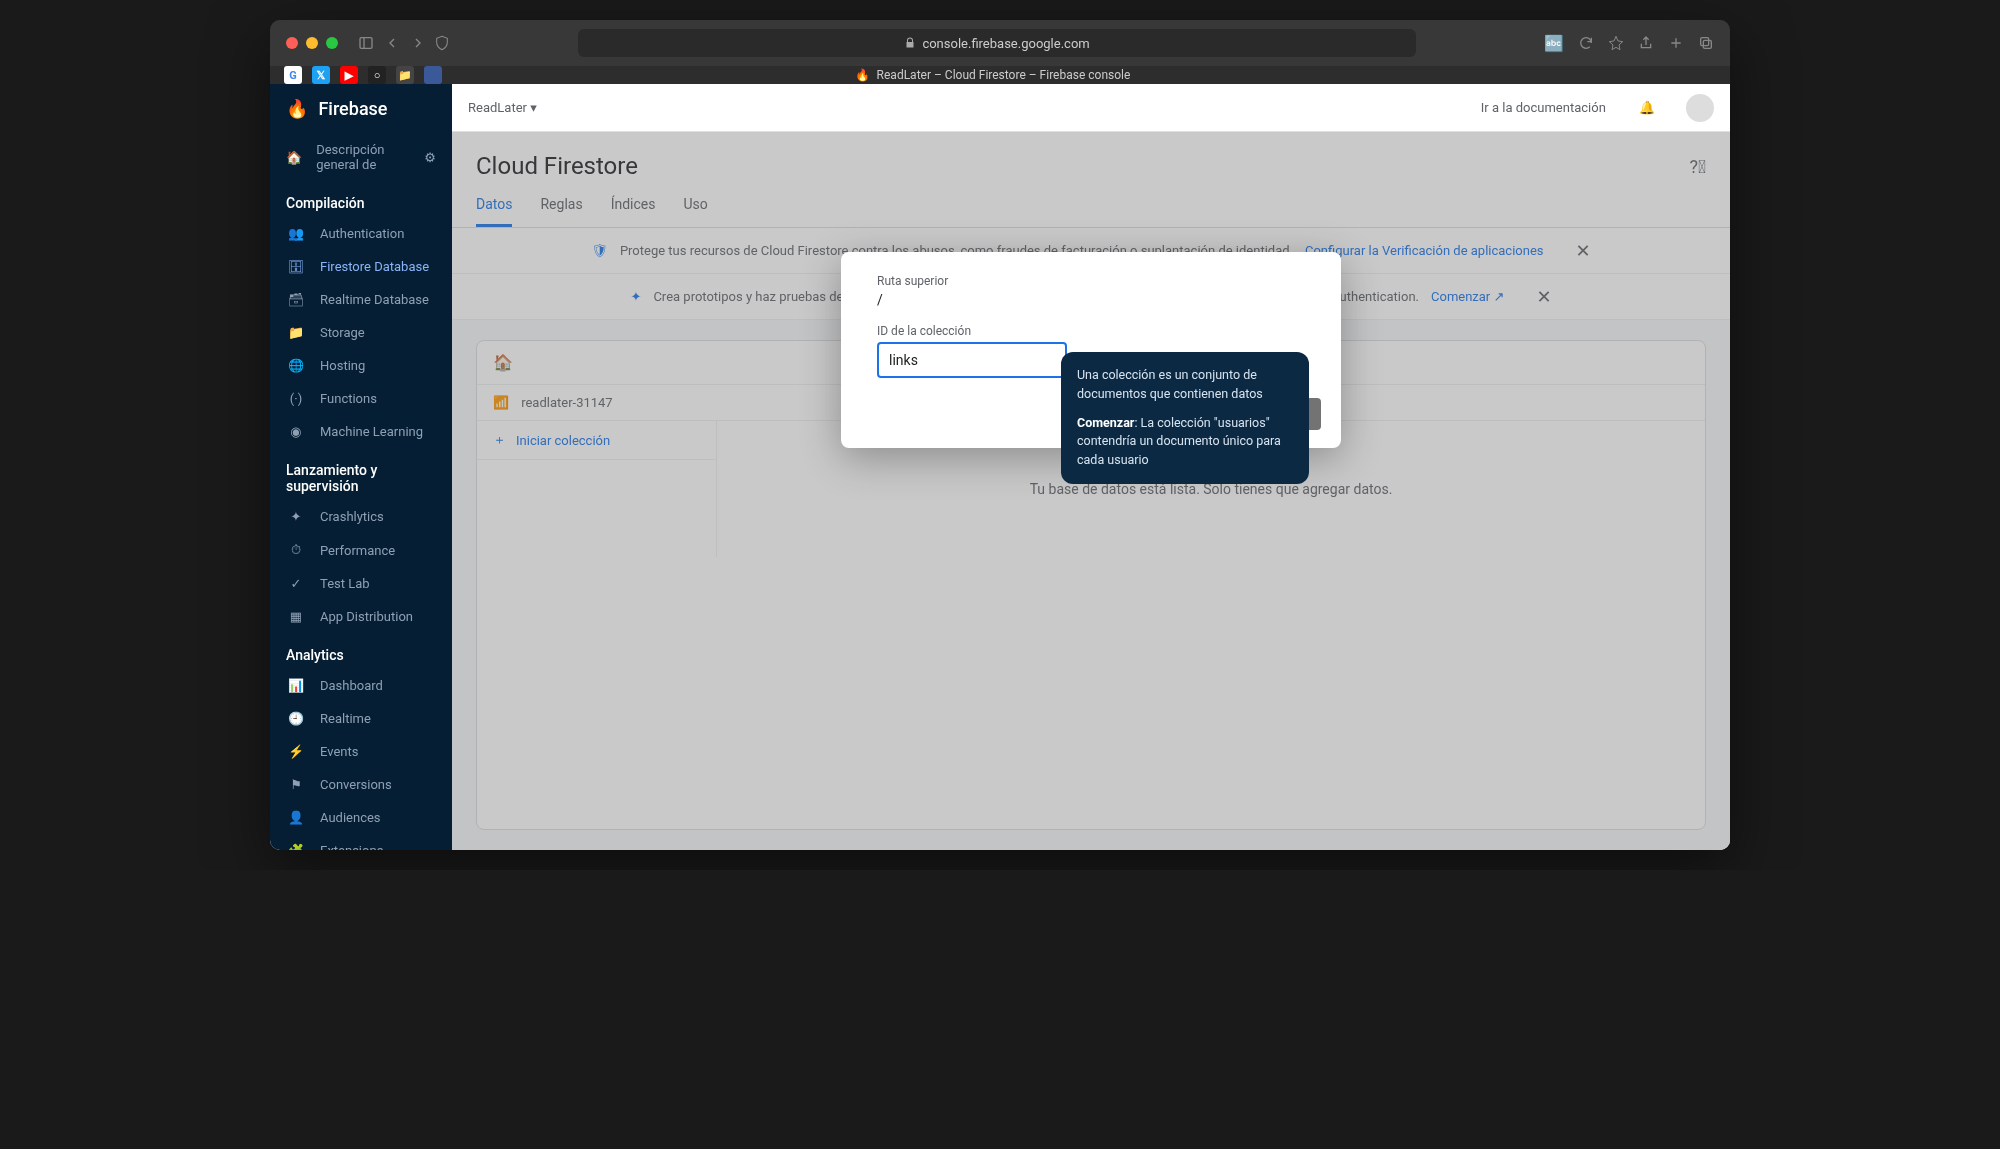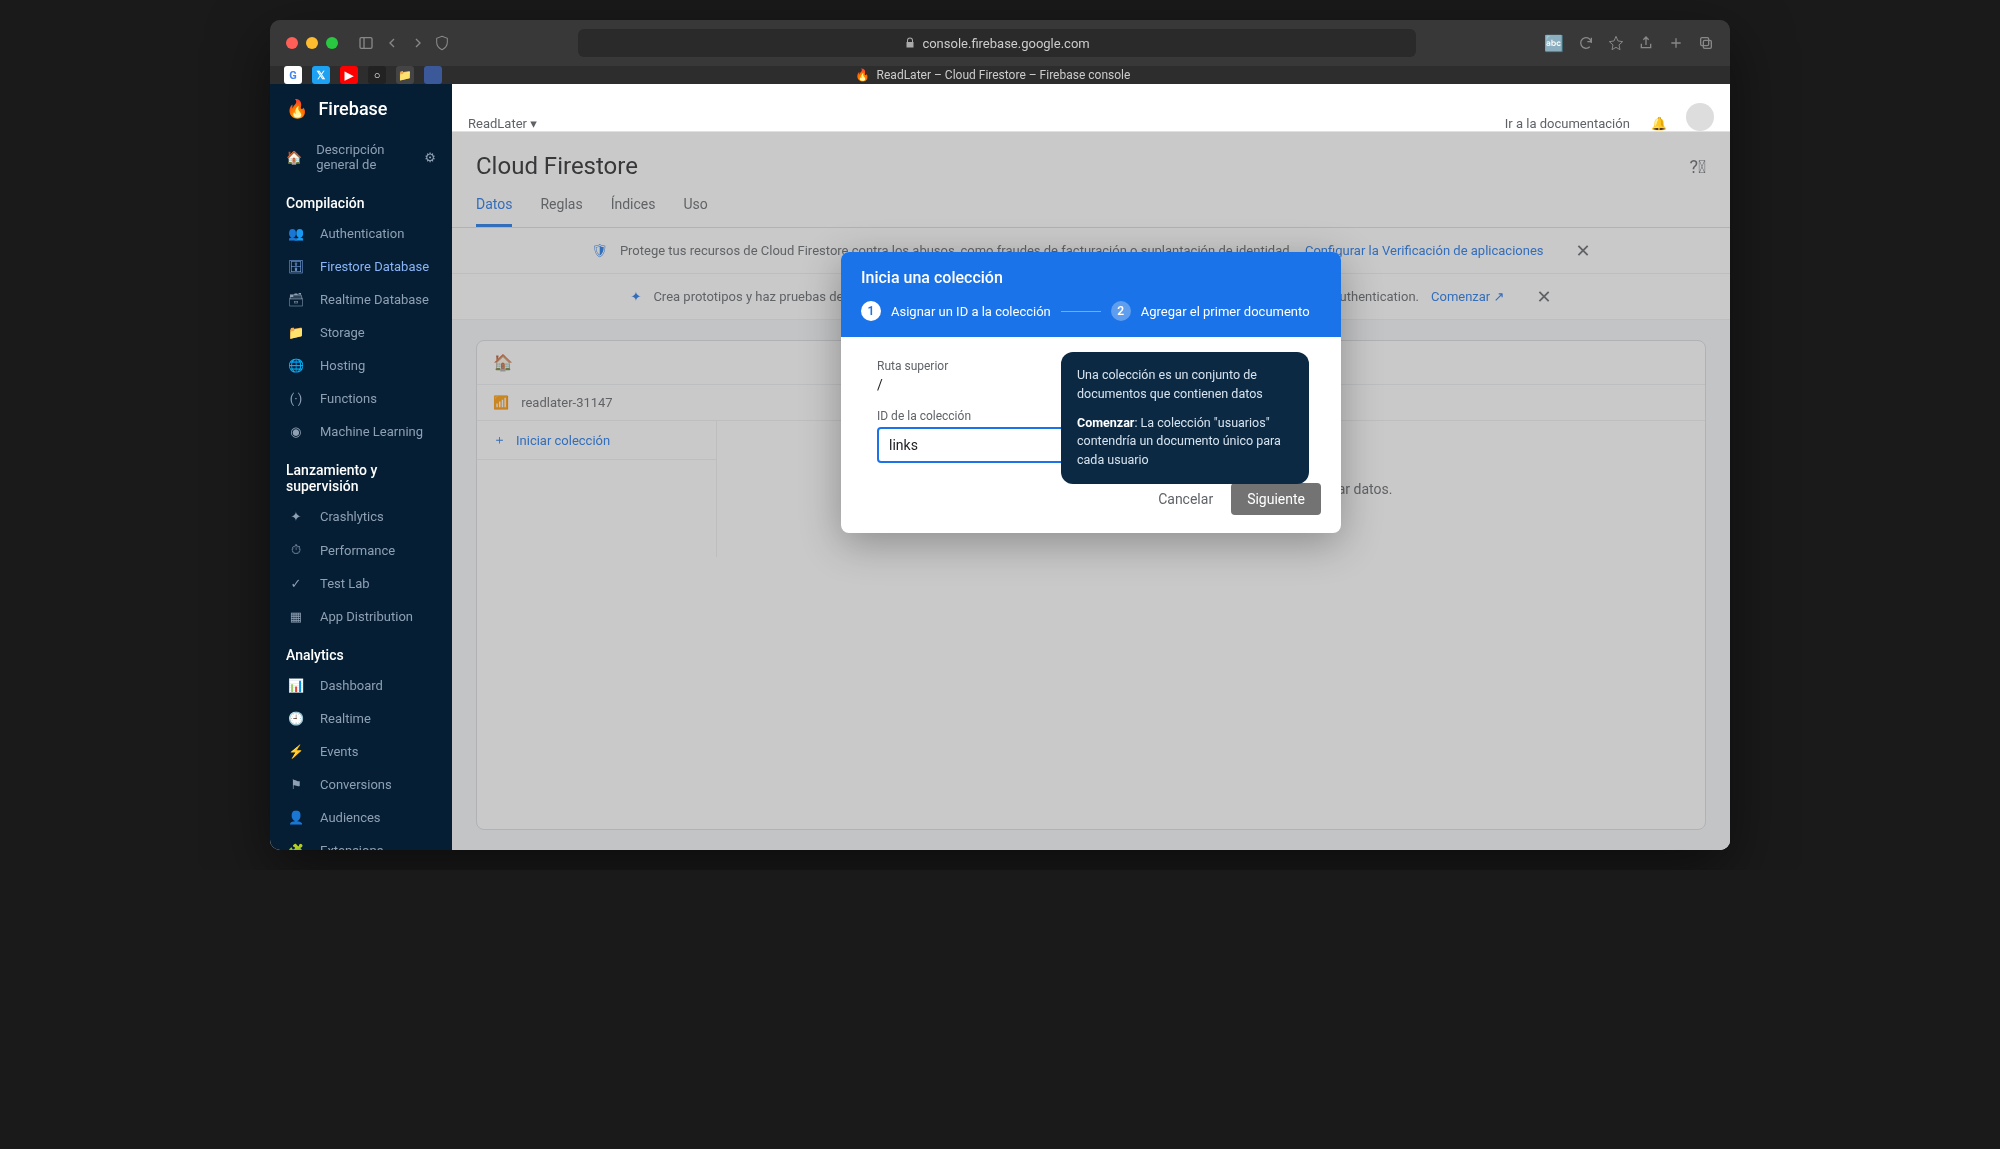--- a/index.html
+++ b/index.html
@@ -20,21 +20,21 @@
 .app{flex:1;display:flex;background:#eceff1;position:relative}
 .sidebar{width:182px;background:#051e34;color:#8fa0b3;display:flex;flex-direction:column;font-size:13px}
 .brand{display:flex;align-items:center;gap:10px;padding:14px 16px;color:#fff;font-size:18px;font-weight:500}
 .sb-item{display:flex;align-items:center;gap:14px;padding:9px 16px;cursor:pointer;font-size:13px}
 .sb-item.top{justify-content:space-between}
 .sb-item.active{color:#8ab4f8}
 .sb-ic{width:20px;display:flex;justify-content:center}
 .sb-section{padding:14px 16px 6px;color:#fff;font-weight:500;font-size:14px}
 .spark{margin-top:auto;padding:14px 16px;display:flex;justify-content:space-between;align-items:center}
 .main{flex:1;display:flex;flex-direction:column;background:#f6f7f9}
-.topbar{height:48px;background:#fff;display:flex;align-items:flex-end;padding:0 16px;color:#5f6368;font-size:13px;gap:8px;border-bottom:1px solid #e0e0e0}
+.topbar{height:48px;background:#fff;display:flex;align-items:center;padding:0 16px;color:#5f6368;font-size:13px;gap:20px;border-bottom:1px solid #e0e0e0}
 .topbar .sp{flex:1}
 .topbar .docs{color:#5f6368}
 .topbar .bell{color:#5f6368}
 .h1{padding:20px 24px 4px;font-size:24px;color:#202124;font-weight:400}
 .tabs{display:flex;gap:28px;padding:0 24px;border-bottom:1px solid #dadce0;background:#fff}
 .tab{padding:12px 0;font-size:14px;color:#5f6368;cursor:pointer;border-bottom:3px solid transparent}
 .tab.active{color:#1a73e8;border-bottom-color:#1a73e8}
 .banner{margin:0;padding:12px 24px;background:#fff;display:flex;align-items:center;justify-content:center;gap:12px;font-size:13px;color:#5f6368;border-bottom:1px solid #eee}
 .banner .link{color:#1a73e8;cursor:pointer}
 .banner .close{margin-left:20px;color:#5f6368;cursor:pointer;font-size:18px}
@@ -294,30 +294,20 @@
               <div class="empty">Tu base de datos está lista. Solo tienes que agregar datos.</div>
             </div>
           </div>
         </div>
       </div>
 
     </div>
 
     <div class="overlay">
       <div class="modal">
-        <div class="m-head">
-          <div class="m-title">Inicia una colección</div>
-          <div class="m-steps">
-            <span class="step-n">1</span>
-            <span>Asignar un ID a la colección</span>
-            <span class="step-line"></span>
-            <span class="step-n inactive">2</span>
-            <span>Agregar el primer documento</span>
-          </div>
-        </div>
         <div class="m-body">
           <div class="m-lbl">Ruta superior</div>
           <div class="m-val">/</div>
           <div class="m-lbl">ID de la colección</div>
           <input class="m-input" value="links" style="">
           <div class="tooltip">
             <div>Una colección es un conjunto de documentos que contienen datos</div>
             <div style="margin-top:10px"><b>Comenzar</b><span>: La colección "usuarios" contendría un documento único para cada usuario</span></div>
           </div>
         </div>

